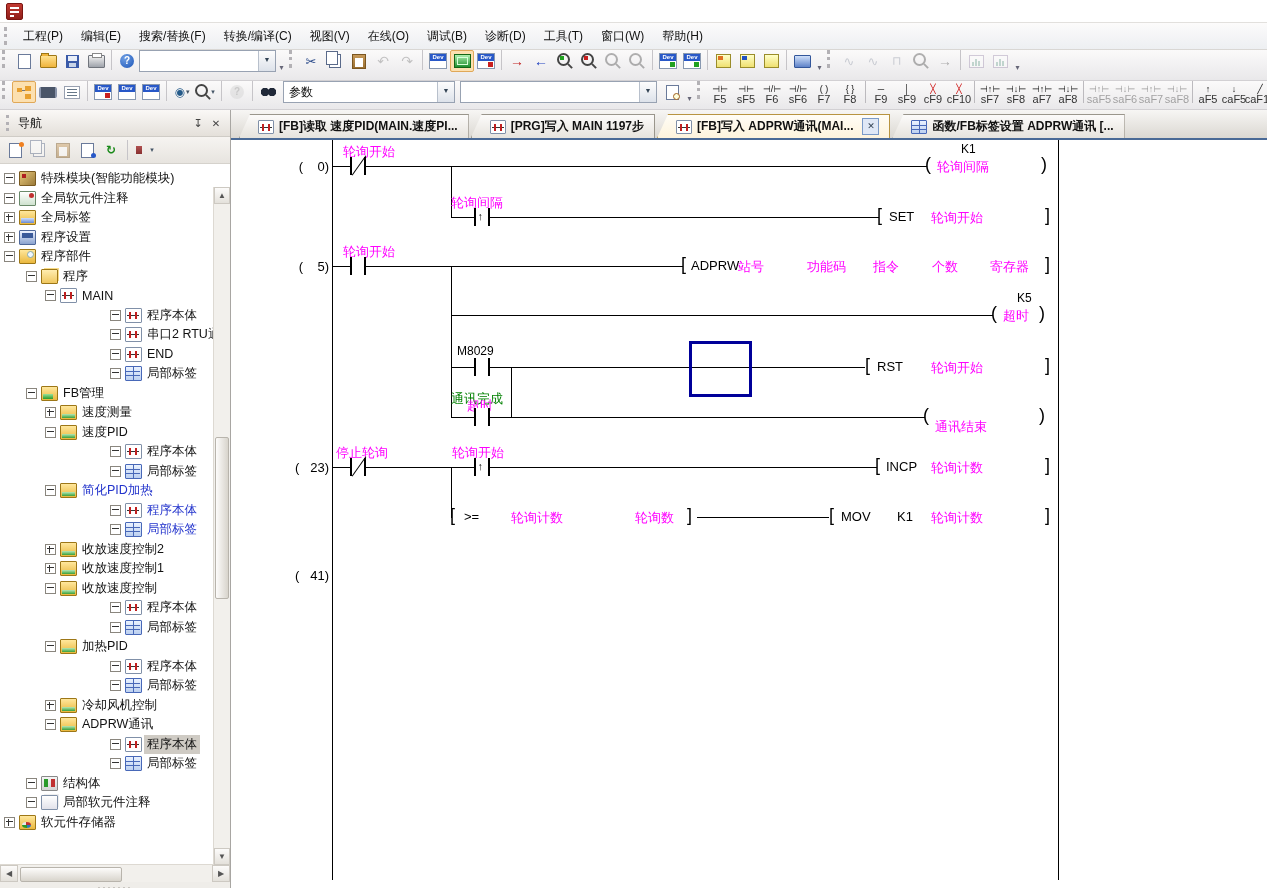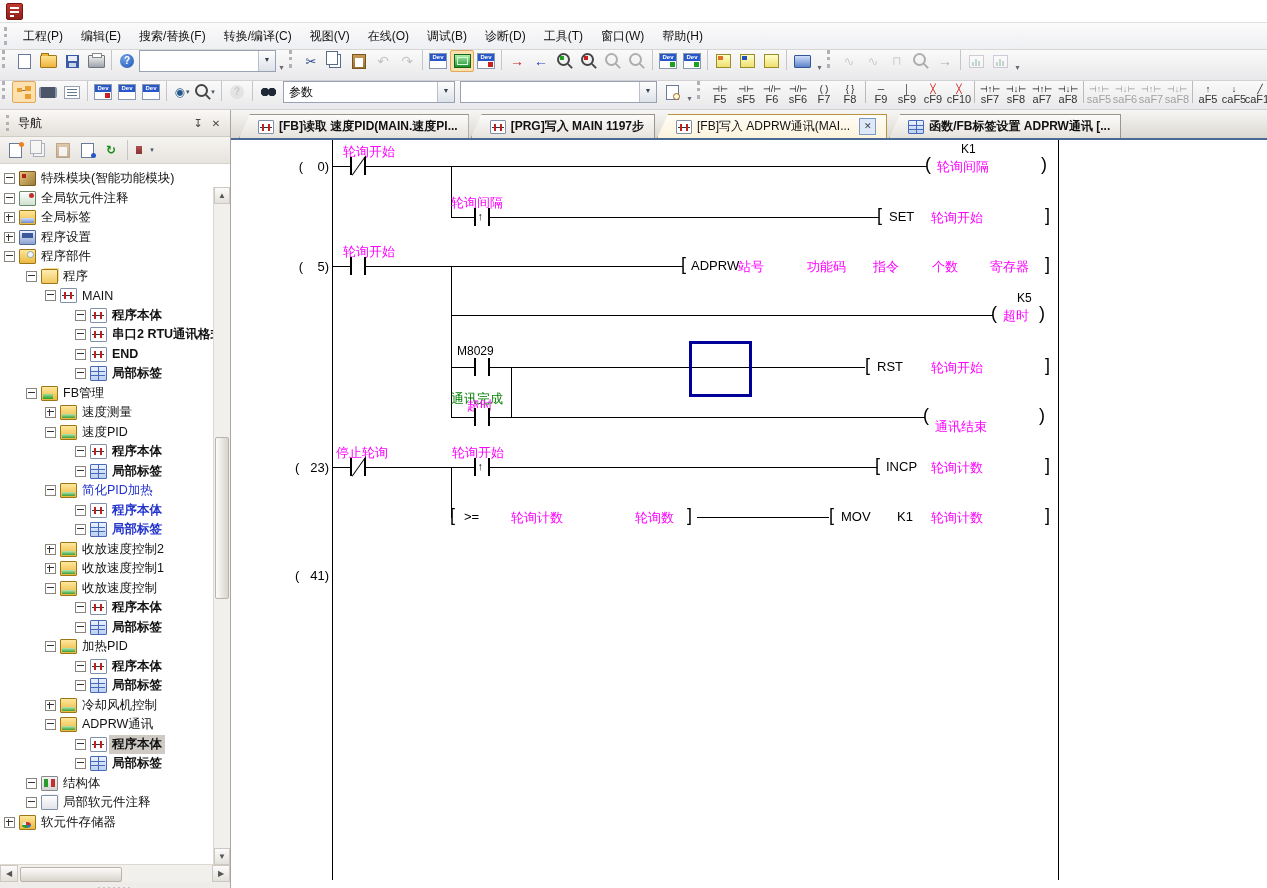--- a/index.html
+++ b/index.html
@@ -107,21 +107,21 @@
   .nti{width:22px;height:20px;display:flex;align-items:center;justify-content:center;border-radius:2px;position:relative;}
   .nstar::after{content:"";position:absolute;right:2px;top:2px;width:5px;height:5px;background:#f08020;border-radius:50%;}
   .ninfo::after{content:"";position:absolute;right:2px;bottom:2px;width:5px;height:5px;background:#2858c8;border-radius:50%;}
   .nref::after{content:"↻";color:#1a8a1a;font-size:12px;font-weight:bold;}
   .nfil{width:15px;height:12px;background:linear-gradient(#b05050,#883030) 2px 2px/6px 8px no-repeat,#fff0;border:0;}
   .tree{position:relative;background:#fff;flex:1;overflow:hidden;padding-top:5px;}
   .trow{display:flex;align-items:center;height:19.5px;white-space:nowrap;overflow:hidden;}
   .trow .tl{font-size:12.5px;padding:1px 3px;}
   .trow.bl .tl{color:#2233cc;}
   .trow .tl.sel{background:#cfcbc4;}
-  .L1{padding-left:4px;} .L2{padding-left:26px;} .L3{padding-left:45px;} .L4{padding-left:75px;font-weight:bold;}
+  .L1{padding-left:4px;} .L2{padding-left:26px;} .L3{padding-left:45px;} .L4{padding-left:110px;}
   .exp{position:relative;width:9px;height:9px;background:#fff;border:1px solid #8a867e;margin-right:4px;flex:none;}
   .exp::after{content:"";position:absolute;left:1px;right:1px;top:3px;height:1px;background:#333;}
   .exp.p::before{content:"";position:absolute;top:1px;bottom:1px;left:3px;width:1px;background:#333;}
   .tico{width:15px;height:13px;margin:0 2px 0 0;flex:none;position:relative;border-radius:1px;}
   .i-mod{background:linear-gradient(135deg,#e8c87a,#9a7a3a);border:1px solid #7a5a20;}
   .i-mod::after{content:"";position:absolute;left:2px;top:2px;width:4px;height:4px;background:#b02020;}
   .i-gcom{background:linear-gradient(#ffffff,#cfe2cf);border:1px solid #6a8a6a;}
   .i-gcom::after{content:"";position:absolute;right:1px;top:1px;width:5px;height:5px;background:#c03030;border-radius:50%;}
   .i-glab{background:linear-gradient(#ffe79c,#eab83e);border:1px solid #9d7717;}
   .i-glab::after{content:"";position:absolute;left:1px;right:1px;bottom:1px;height:5px;background:linear-gradient(#cfe0ff,#6a8ad0);}
@@ -156,21 +156,21 @@
   .vsb .thumb{position:absolute;left:1px;right:1px;top:250px;height:160px;background:linear-gradient(90deg,#fdfcfb,#d8d4cc);border:1px solid #b8b4ac;border-radius:2px;}
   .hsb{height:17px;display:flex;align-items:center;background:#f2f0ec;border-top:1px solid #ddd9d2;}
   .hsb .ar{width:16px;height:15px;text-align:center;font-size:8px;color:#555;line-height:15px;background:linear-gradient(#fcfbfa,#e4e1db);border:1px solid #cdc9c2;flex:none;}
   .hsb .htrack{flex:1;position:relative;height:15px;}
   .hsb .hthumb{position:absolute;left:2px;top:1px;width:100px;height:13px;background:linear-gradient(#fdfcfb,#d8d4cc);border:1px solid #b8b4ac;border-radius:2px;}
   .rstrip{height:10px;display:flex;align-items:center;justify-content:center;color:#9a968e;font-size:9px;letter-spacing:2px;background:#efede9;}
   
   .edit{flex:1;display:flex;flex-direction:column;min-width:0;}
   .tabbar{height:28px;background:linear-gradient(#f7f6f4,#dbd8d2);display:flex;align-items:flex-end;padding-left:8px;border-bottom:2px solid #4a6a96;}
   .tab{height:23px;display:flex;align-items:center;gap:5px;padding:0 10px 0 18px;margin-right:2px;background:linear-gradient(#fcfbfa,#e6e3dd);border:1px solid #9a968c;border-bottom:none;clip-path:polygon(11px 0,100% 0,100% 100%,0 100%);font-size:12px;white-space:nowrap;flex:none;font-weight:bold;}
-  .tab.active{background:linear-gradient(#fffdf6,#fdf3dc);border-color:#b89440;font-weight:normal;}
+  .tab.active{background:linear-gradient(#fffdf6,#fdf3dc);border-color:#b89440;font-weight:bold;}
   .tico2{width:14px;height:12px;flex:none;position:relative;border-radius:1px;}
   .tclose{width:15px;height:15px;margin-left:4px;background:#dfe8f6;border:1px solid #7a9ac8;color:#345;font-size:9px;line-height:14px;text-align:center;flex:none;}
   .tclose::after{content:"✕";}
   
   .canvas{position:relative;flex:1;background:#fff;overflow:hidden;font-size:13px;}
   .hw{position:absolute;height:1px;background:#000;}
   .vw{position:absolute;width:1px;background:#000;}
   .ct{position:absolute;width:12px;height:18px;border-left:2px solid #000;border-right:2px solid #000;background:#fff;}
   .ct .sl{position:absolute;left:-5px;top:8px;width:24px;height:1px;background:#000;transform:rotate(-55deg);}
   .ct.up::after{content:"↑";position:absolute;left:1.5px;top:2px;font-size:11px;}

